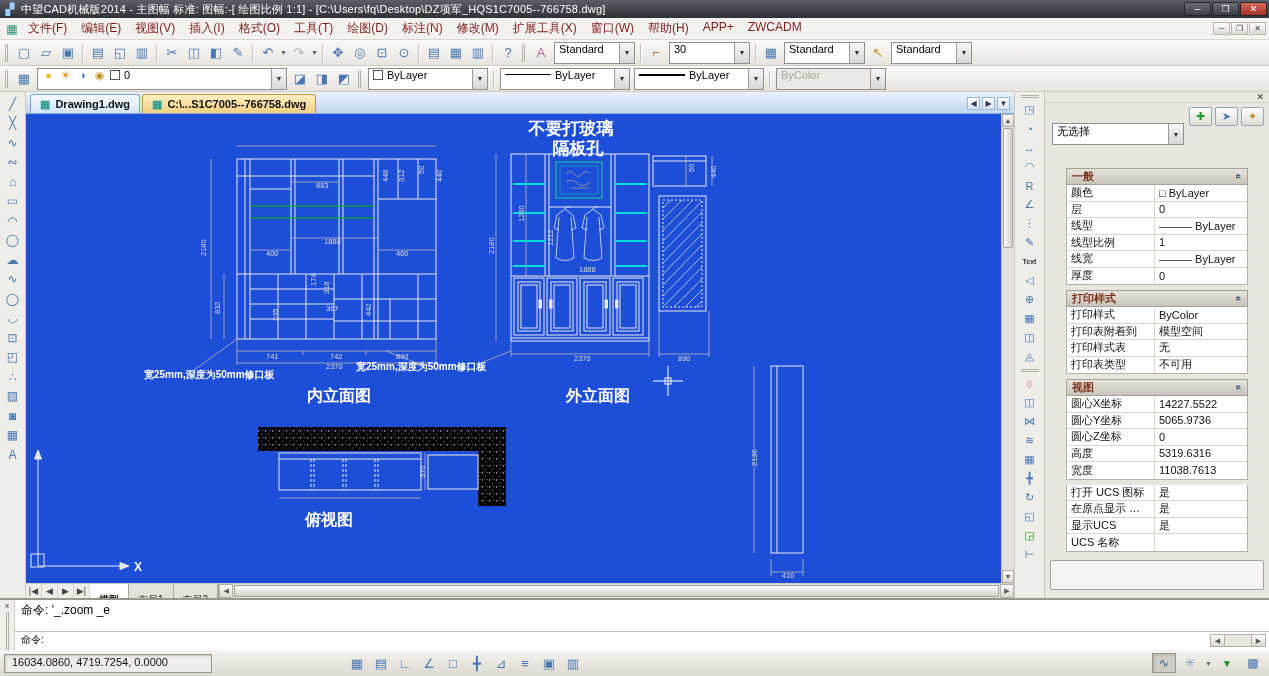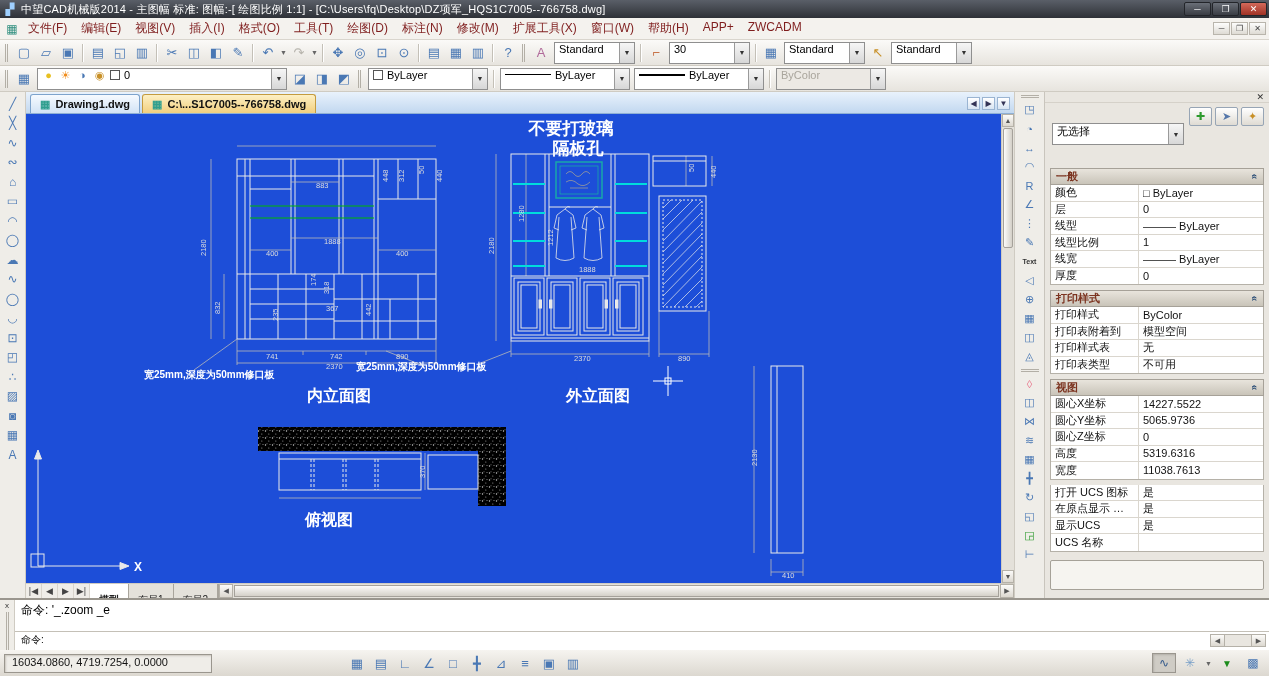--- a/index.html
+++ b/index.html
@@ -72,21 +72,21 @@
   .right-tbs .hgrip{width:18px;height:4px;border-top:3px double #b3afa6;margin:3px 0 1px;}
   .right-tbs .tbi{width:24px;height:19px;font-size:11px;}
   .right-tbs .tbi.txt{font-size:7px;font-weight:bold;color:#333;}
 
   
   .props{width:225px;background:#e9e6e0;border-left:1px solid #c9c5bd;display:flex;flex-direction:column;font-size:11px;overflow:hidden;}
   .pclose{height:13px;display:flex;justify-content:flex-end;align-items:center;padding:0 5px;color:#333;font-size:9px;border-bottom:1px solid #d5d1c9;}
   .selrow{display:flex;gap:3px;padding:4px 5px 2px;}
   .selcombo{flex:1;}
   .selbtn{width:23px;height:19px;border:1px solid #97a5b5;border-radius:2px;background:linear-gradient(#ffffff,#dfdbd3);display:flex;align-items:center;justify-content:center;font-size:11px;}
-  .section{margin:5px 5px 0;}
+  .section{margin:5px 21px 0;}
   .sec-h{height:17px;background:linear-gradient(#e8e4dc,#c9c4b9);border:1px solid #a6a198;color:#7c3420;font-weight:bold;display:flex;justify-content:space-between;align-items:center;padding:0 5px;}
   .chev{color:#274a74;font-size:10px;display:inline-block;transform:rotate(90deg);font-weight:bold;}
   .ptable{border:1px solid #b5b1a8;border-top:none;background:#fff;}
   .prow{display:flex;height:16.5px;border-bottom:1px solid #dad6ce;align-items:center;}
   .prow:last-child{border-bottom:none;}
   .plabel{width:88px;padding:0 4px;border-right:1px solid #dad6ce;color:#111;overflow:hidden;white-space:nowrap;height:100%;display:flex;align-items:center;}
   .pvalue{flex:1;padding:0 4px;color:#111;overflow:hidden;white-space:nowrap;}
   .pbox{margin:8px 5px;height:36px;background:#f6f4f0;border:1px solid #a6a198;border-radius:2px;}
 
   

